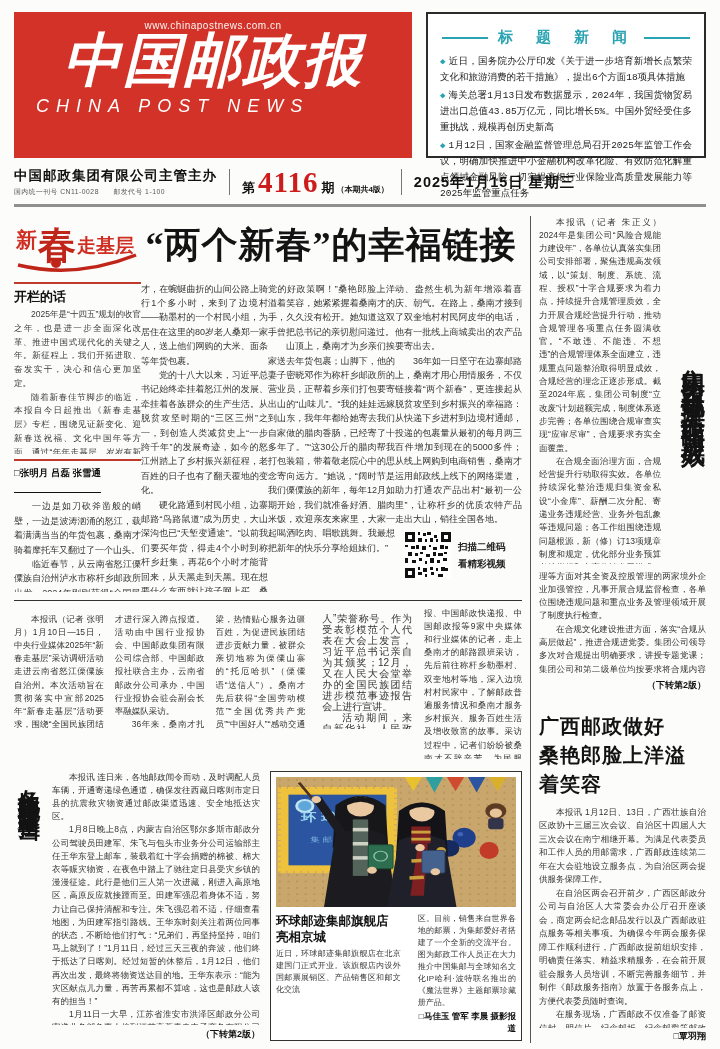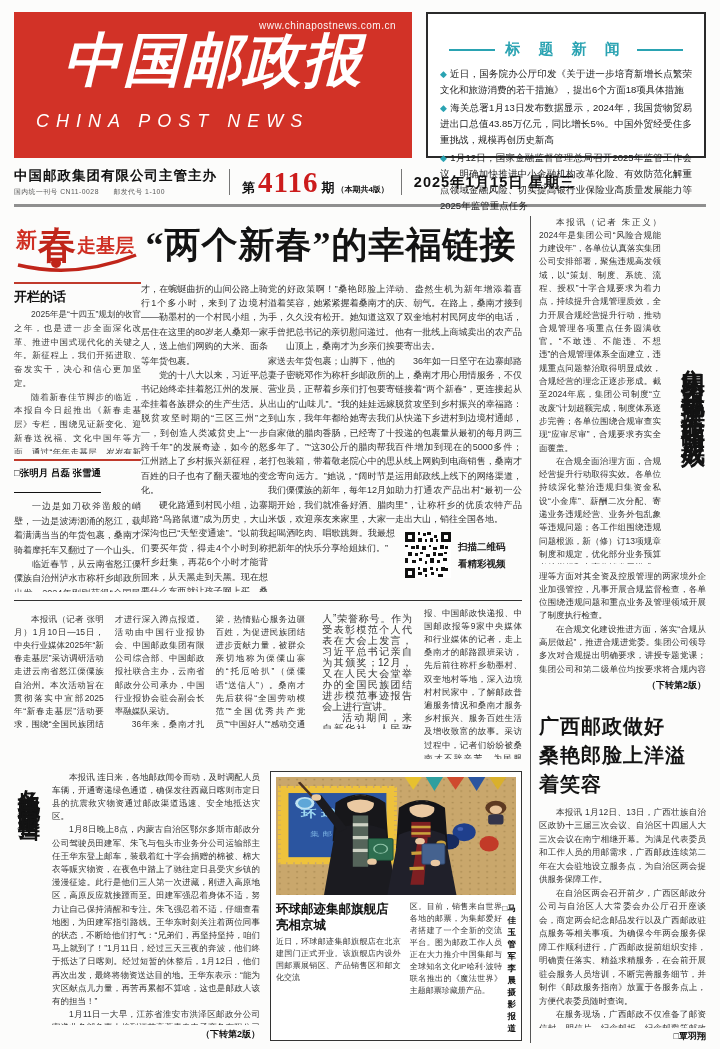--- a/index.html
+++ b/index.html
@@ -3,24 +3,24 @@
 <meta charset="utf-8">
 <style>
   * { margin:0; padding:0; box-sizing:border-box; }
   html,body { background:#e8e6e2; }
   body { font-family:"Liberation Sans", sans-serif; color:#2e2e2e; }
   .page { width:720px; height:1049px; background:#fcfcfb; margin:0 auto; padding:12px 14px 0; overflow:hidden; }
 
   
   .header { display:flex; gap:14px; height:146px; }
   .masthead { width:398px; background:#d23227; color:#fff; padding:8px 16px 10px; position:relative; }
-  .masthead .url { text-align:right; font-size:10px; letter-spacing:.5px; opacity:.95; }
+  .masthead .url { text-align:center; font-size:10px; letter-spacing:.5px; opacity:.95; }
   .masthead .cn-title { font-size:58px; font-weight:bold; font-style:italic; letter-spacing:2px; text-align:center; line-height:1.05; font-family:"Liberation Serif", serif; }
-  .masthead .en-title { font-size:18px; font-style:italic; letter-spacing:7px; margin-top:19px; padding-left:6px; }
-  .newsbox { flex:1; border:2px solid #2a2a2a; padding:24px 12px 6px; background:#fff; }
+  .masthead .en-title { font-size:18px; font-style:italic; letter-spacing:7px; margin-top:4px; padding-left:6px; }
+  .newsbox { flex:1; border:2px solid #2a2a2a; padding:12px 12px 6px; background:#fff;font-family:Liberation Mono, monospace; }
   .newsbox-title { display:flex; align-items:center; justify-content:center; gap:10px; color:#2aa3b2; margin:2px 0 7px; }
   .newsbox-title .dash { width:46px; height:2px; background:#2aa3b2; }
   .newsbox-title .t { font-size:15px; font-weight:bold; letter-spacing:7px; }
   .news-item { font-size:9.5px; line-height:1.68; color:#222; text-align:justify; margin-bottom:2px; }
   .news-item .bullet { color:#2aa3b2; font-size:9px; margin-right:3px; }
 
   
   .infobar { display:flex; align-items:center; margin-top:7px; height:34px; }
   .pub { display:flex; flex-direction:column; justify-content:center; }
   .pub .l1 { font-size:13.5px; font-weight:bold; letter-spacing:1px; color:#111; }
@@ -70,21 +70,21 @@
   .quake .v-head { font-size:22px; letter-spacing:3px; width:30px; }
   .quake-col { flex:1; display:flex; flex-direction:column; }
   .quake-body { flex:1; overflow:hidden; font-size:8.5px; line-height:13.2px; color:#333; }
   .jump { font-size:9px; font-weight:bold; color:#111; text-align:right; margin-top:3px; }
   .photo-box { flex:1; border:1px solid #333; padding:5px; display:flex; flex-direction:column; background:#fff; }
   .photo-box svg.photo { width:100%; height:184px; display:block; }
   .photo-caption { display:flex; gap:9px; margin-top:6px; flex:1; }
   .cap-left { width:52%; }
   .cap-title { font-size:12.5px; font-weight:bold; color:#111; line-height:16px; margin-bottom:3px; font-family:"Liberation Serif", serif; }
   .cap-text { font-size:8px; line-height:12px; color:#3a3a3a; text-align:justify; }
-  .cap-right { flex:1; display:flex; flex-direction:row; }
+  .cap-right { flex:1; display:flex; flex-direction:column;margin-left:8px; }
   .cap-credit { font-size:8.5px; font-weight:bold; text-align:right; margin-top:2px; color:#111; }
 
   
   .compliance { display:flex; gap:8px; height:348px; }
   .comp-text { width:122px; flex:none; overflow:hidden; font-size:8.5px; line-height:13.3px; color:#333; }
   .comp-head { flex:1; font-size:24px; letter-spacing:5px; line-height:1.1; display:flex; justify-content:center; }
   .comp-cont { margin-top:6px; font-size:8.5px; line-height:13.3px; color:#333; height:106px; overflow:hidden; }
   .gx { margin-top:20px; }
   .gx-headline { font-size:20px; font-weight:bold; line-height:29px; color:#131313; font-family:"Liberation Serif", serif; letter-spacing:1px; }
   .gx-body { margin-top:7px; font-size:8.5px; line-height:13.5px; color:#333; height:222px; overflow:hidden; }

